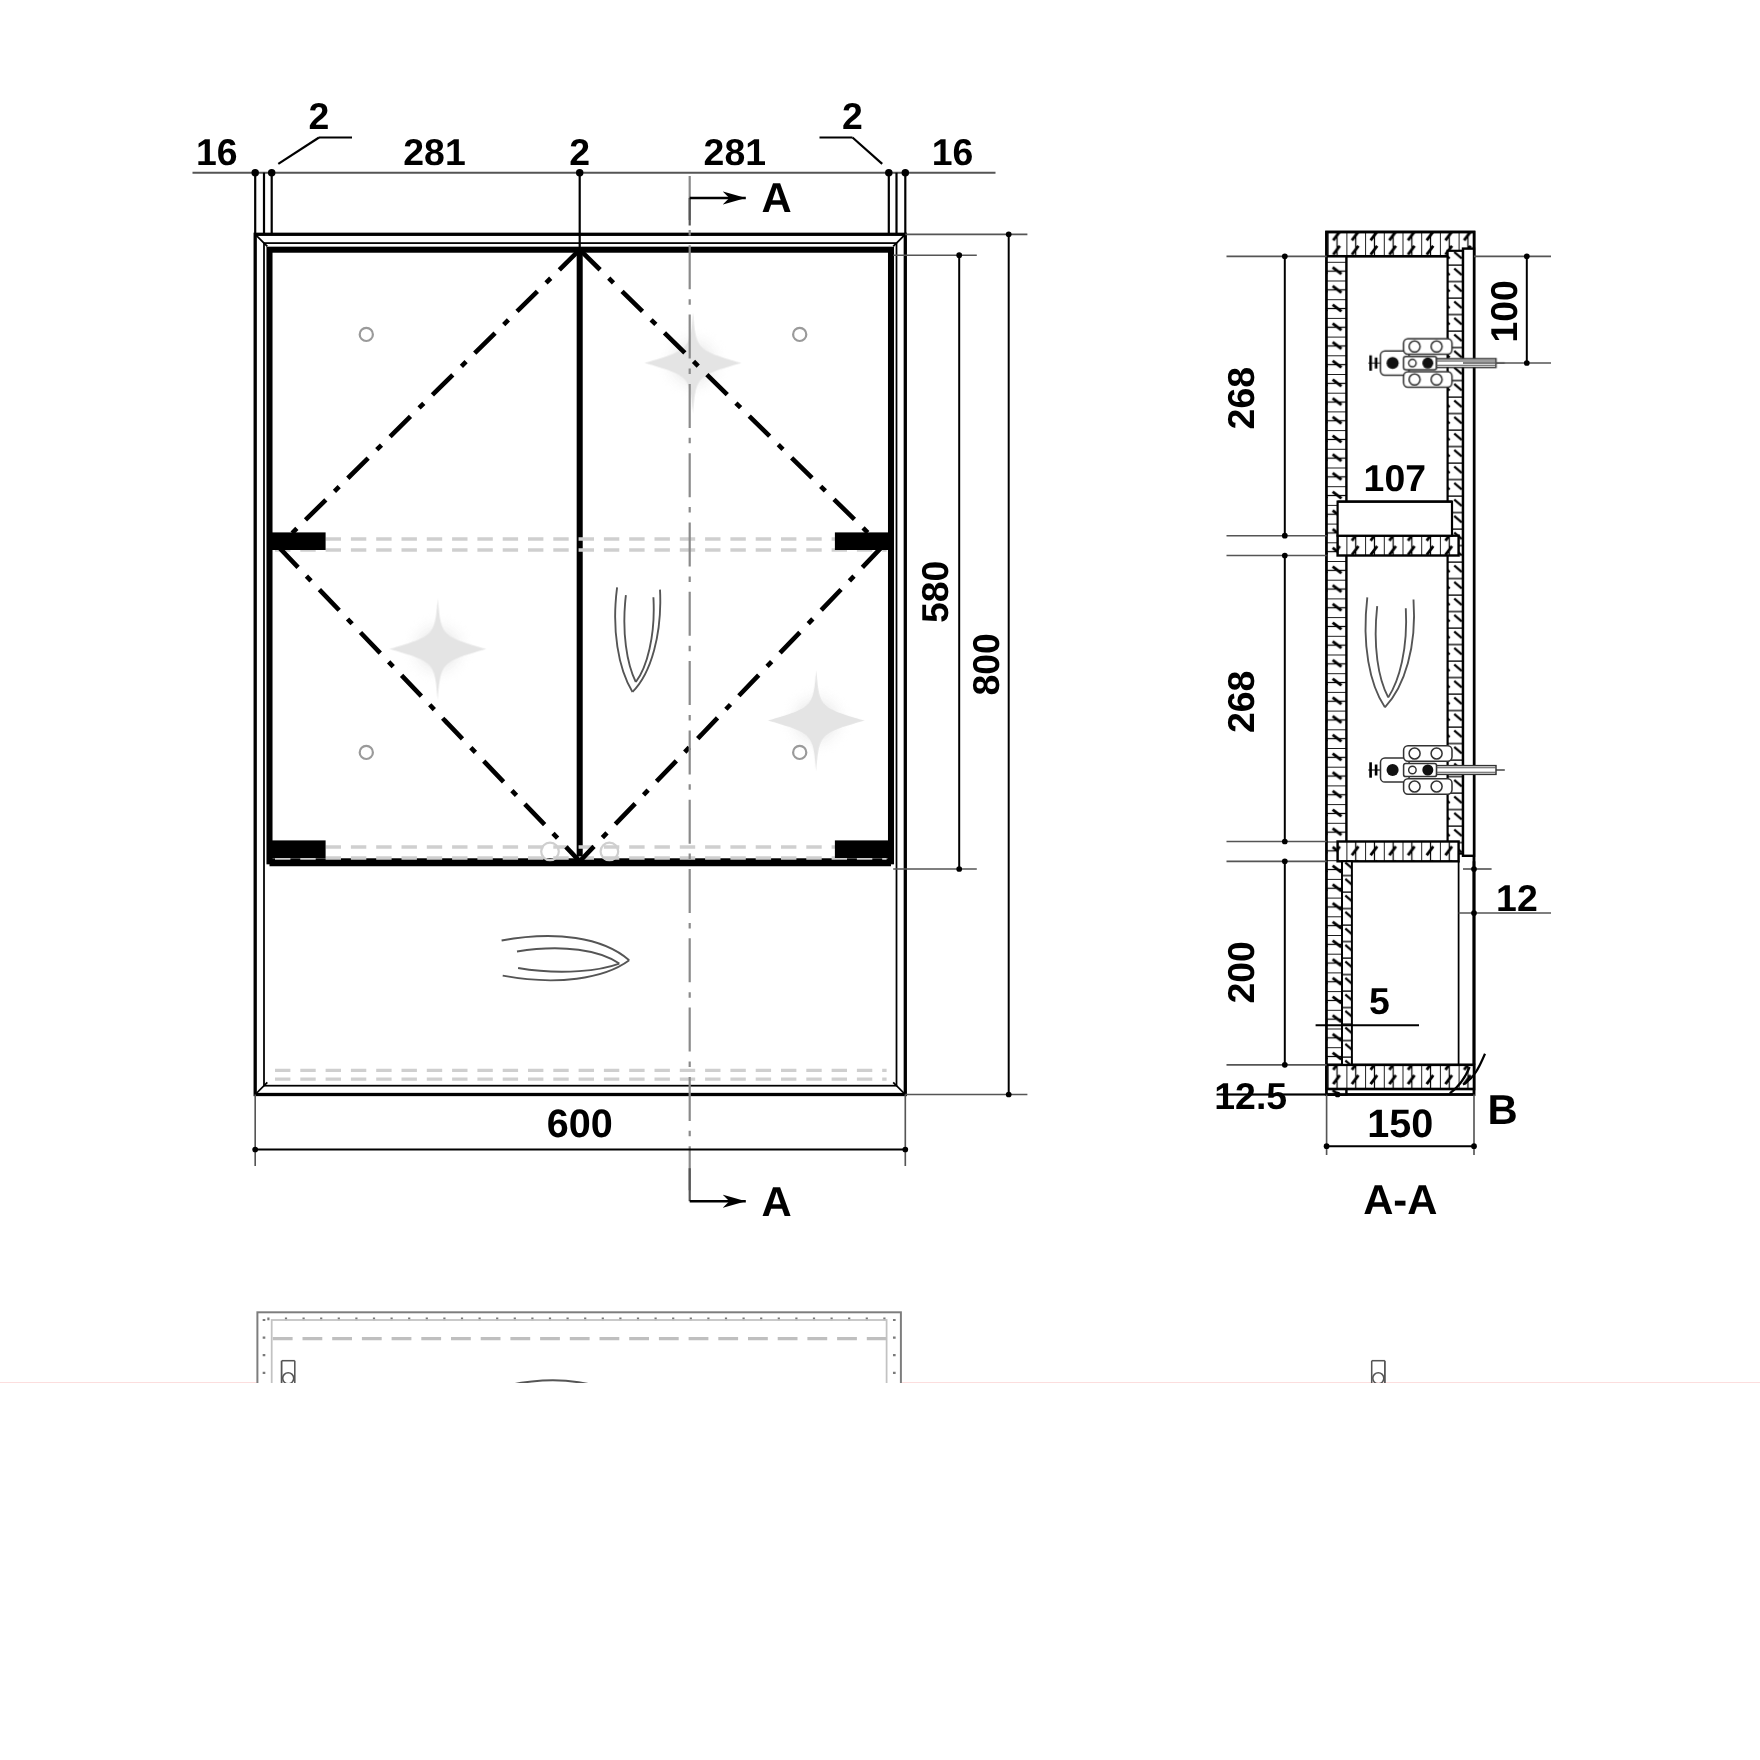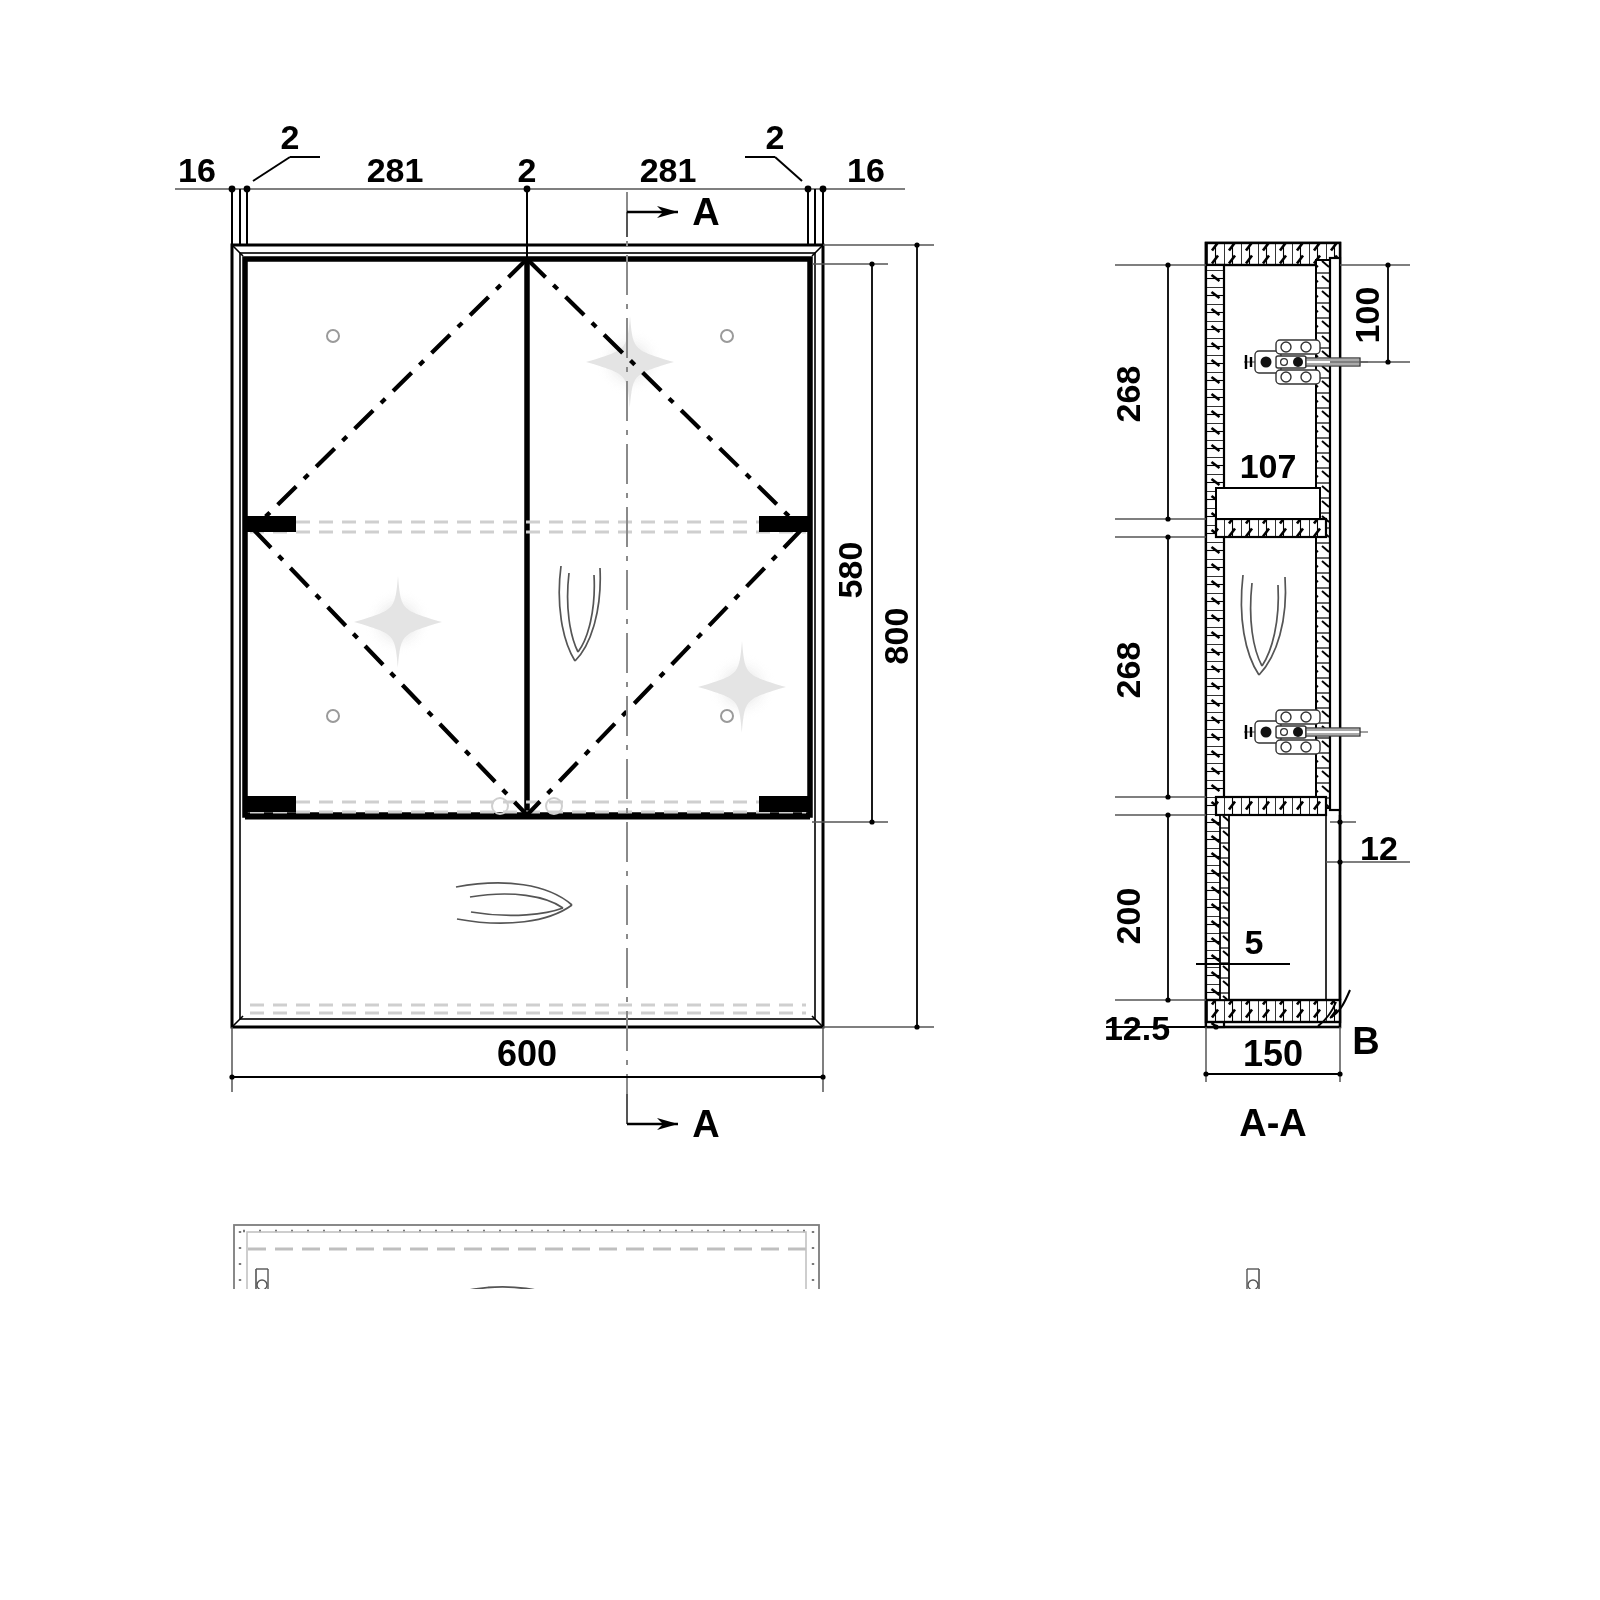--- a/index.html
+++ b/index.html
@@ -1,17 +1,17 @@
 <!DOCTYPE html>
 <html><head>
 <meta charset="utf-8">
 <style>
   html,body{margin:0;padding:0;background:#ffffff;}
   body{width:1600px;height:1600px;font-family:"Liberation Sans",sans-serif;}
-  #stage{position:relative;width:1600px;height:1257px;overflow:hidden;background:#ef4444;margin-top:32px;}
+  #stage{position:relative;width:1600px;height:1257px;overflow:hidden;background:#ef4444;}
   svg{display:block;}
   .dimtext{font-family:"Liberation Sans",sans-serif;font-weight:bold;fill:#000;}
 </style>
 </head>
 <body>
 
 <div id="stage">
 <svg width="1600" height="1600" viewBox="0 0 1600 1600" xmlns="http://www.w3.org/2000/svg">
 
   <defs>

